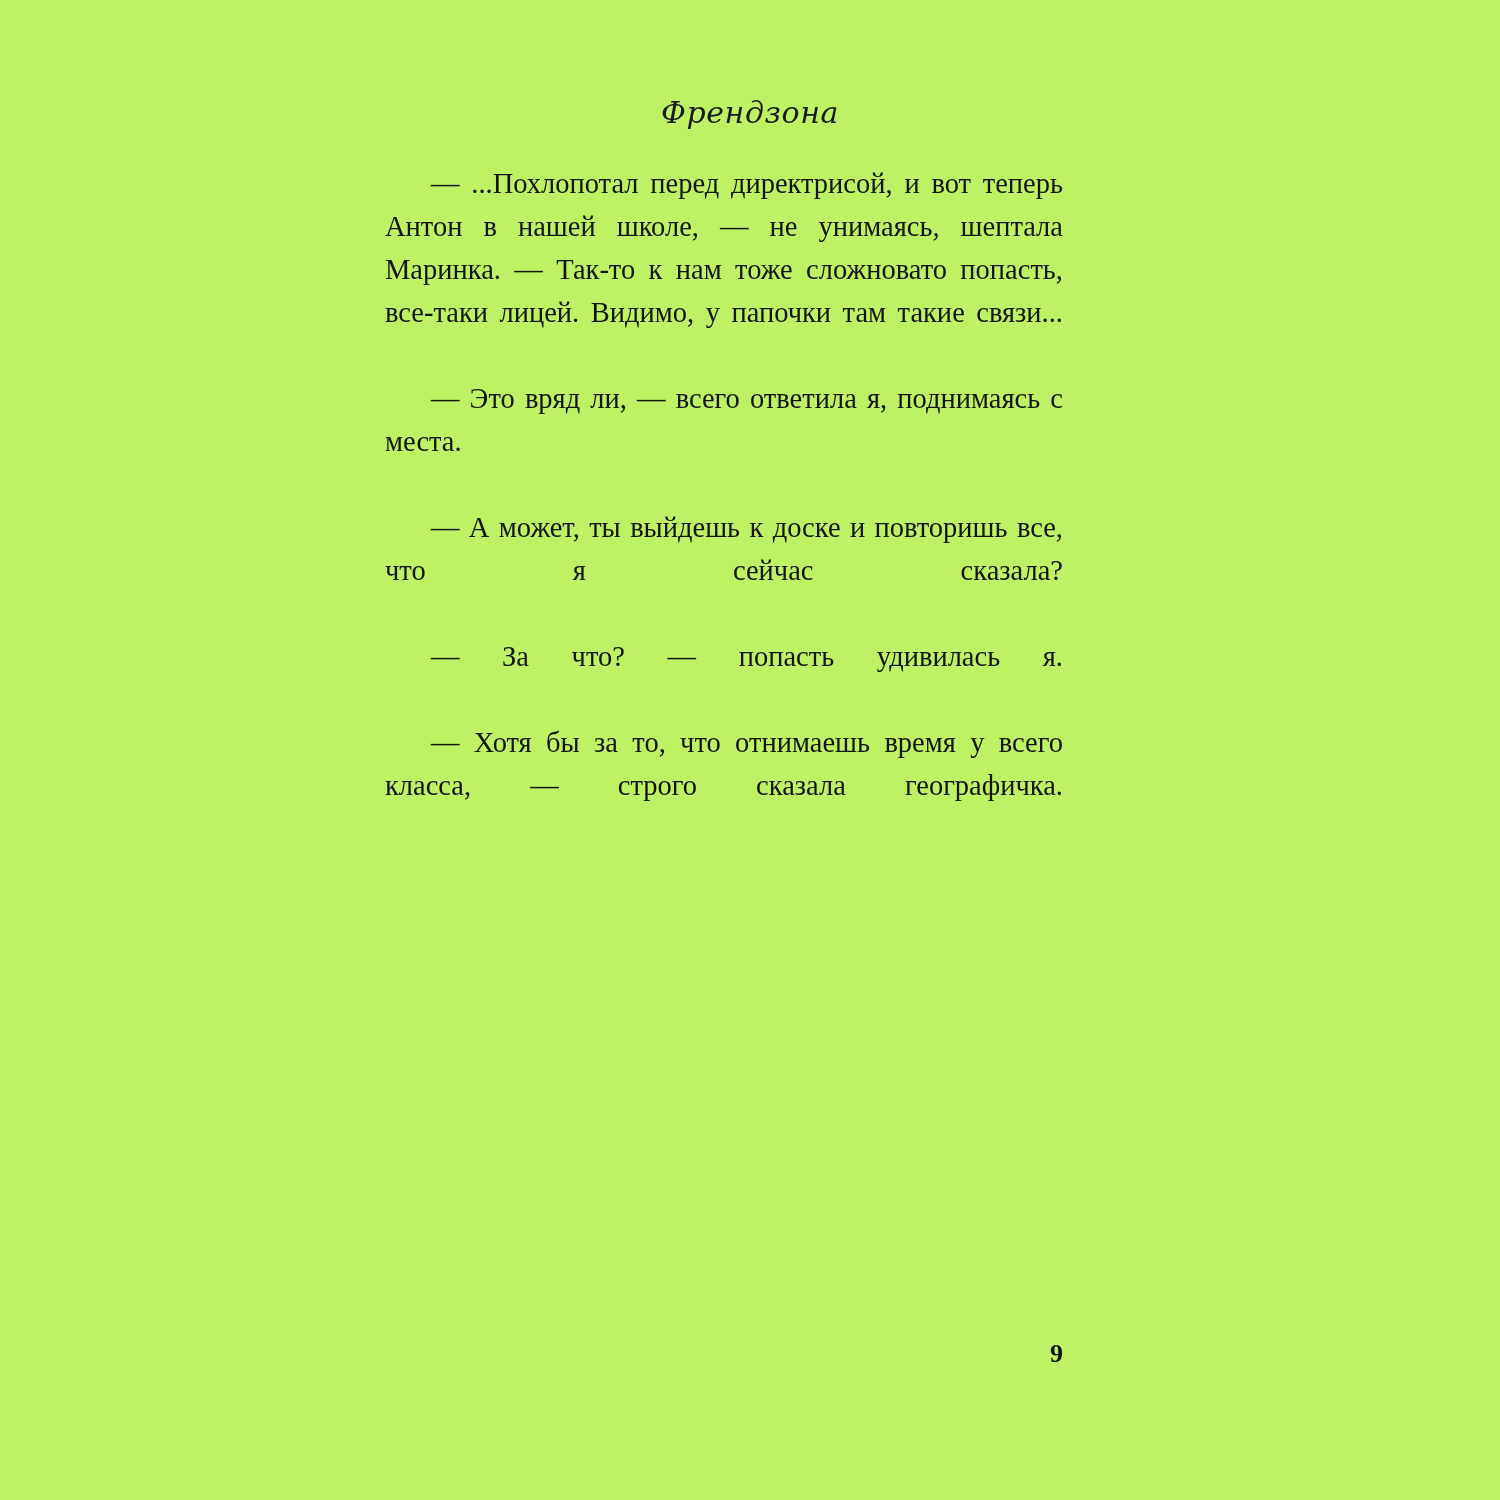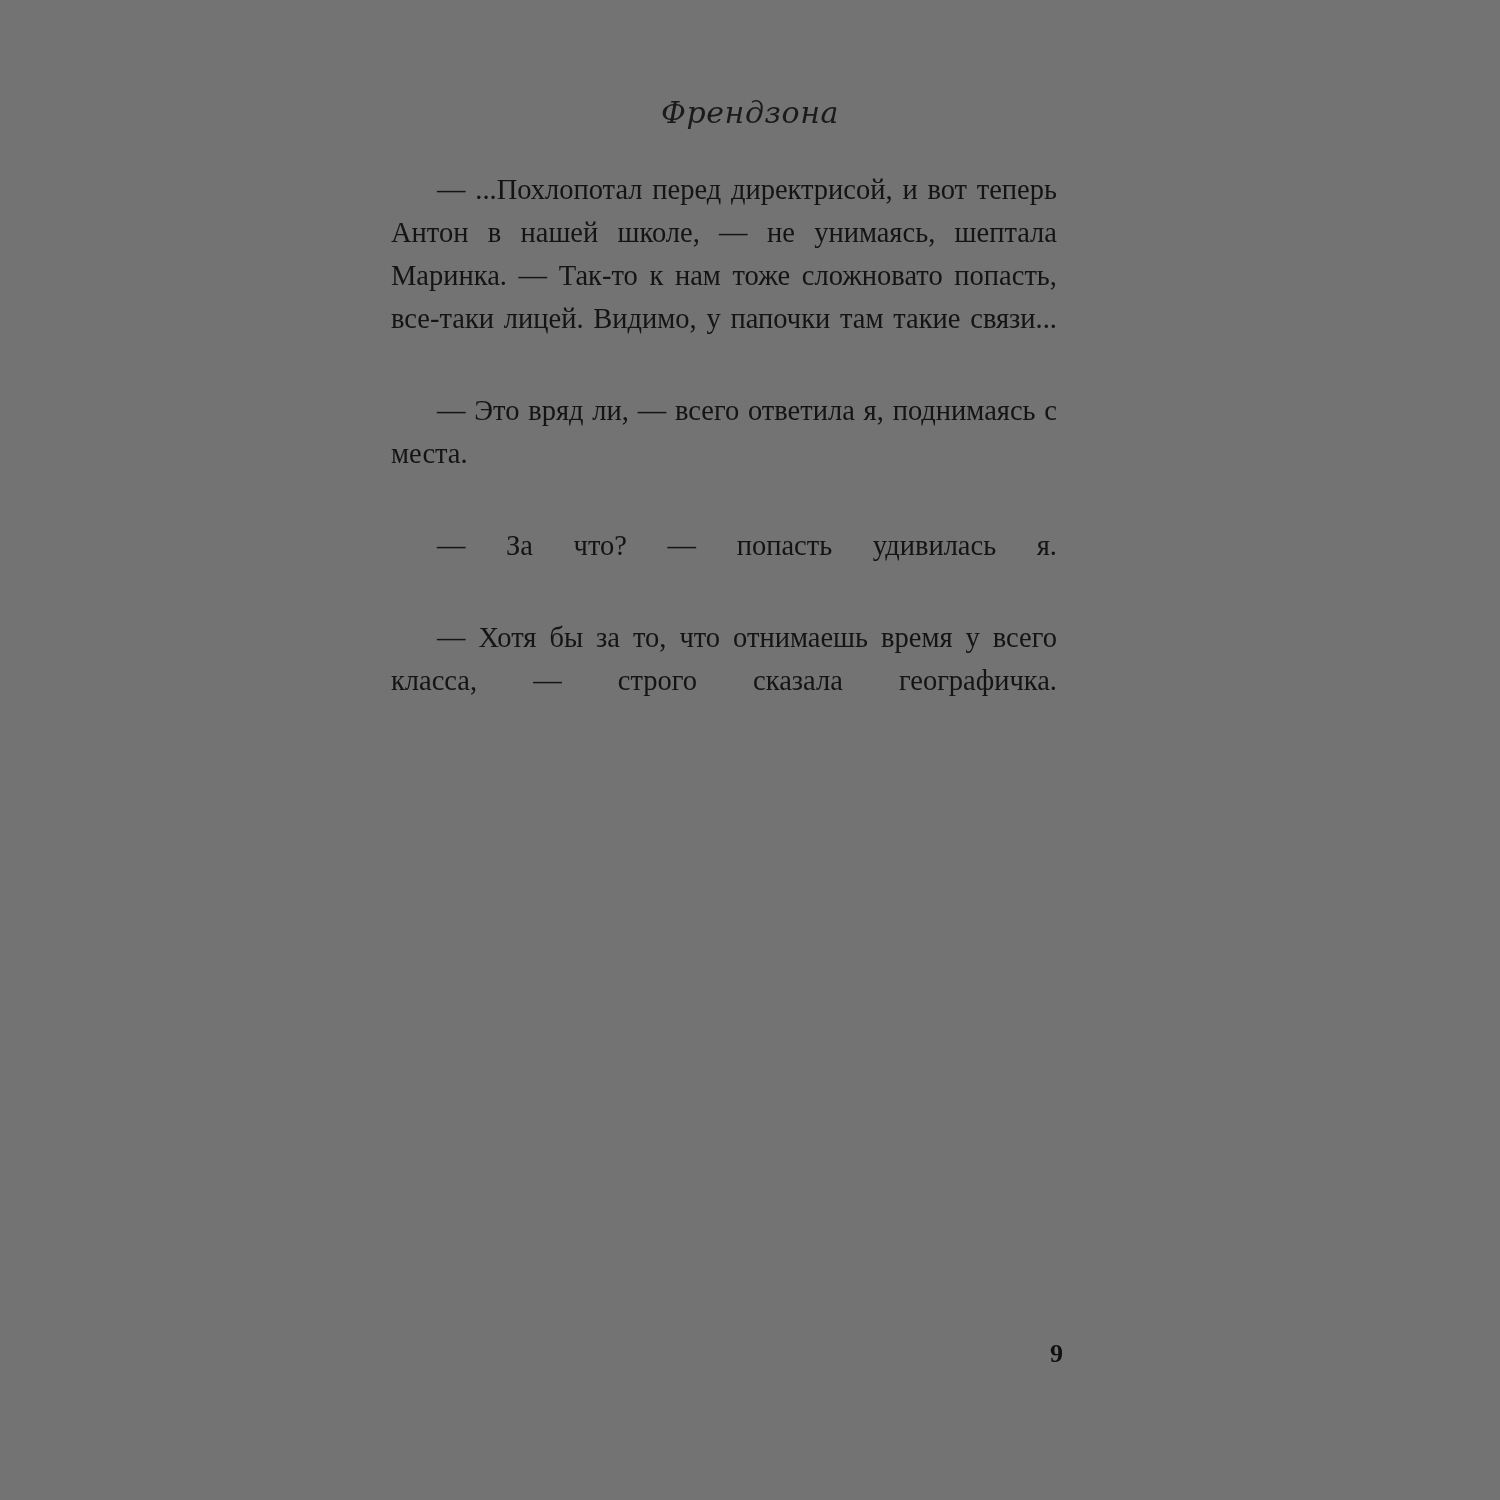--- a/index.html
+++ b/index.html
@@ -6,21 +6,21 @@
   html, body {
     margin: 0;
     padding: 0;
     background: #ffffff;
   }
 
   .page {
     position: relative;
     width: 1500px;
     height: 1500px;
-    background: #737373;
+    background: #bef264;
     overflow: hidden;
     box-sizing: border-box;
     padding-left: 20px;
   }
 
   
   .running-head {
     position: absolute;
     top: 98px;
     left: 0;
@@ -45,21 +45,21 @@
     font-size: 28.5px;
     line-height: 43px;
     color: #141414;
     text-align: justify;
     text-justify: inter-word;
     -webkit-hyphens: manual;
     hyphens: manual;
   }
 
   .text-column p {
-    margin: 6px;
+    margin: 0;
     text-indent: 46px;
     text-align: justify;
   }
 
   
   .text-column p::after {
     content: "";
     display: inline-block;
     width: 100%;
   }
@@ -81,20 +81,21 @@
 </head>
 <body>
 
 <div class="page">
 
   <div class="running-head">Френдзона</div>
 
   <div class="text-column">
     <p>— ...Похлопотал перед директрисой, и вот теперь Антон в нашей школе, — не унимаясь, шептала Маринка. — Так-то к нам тоже сложновато попасть, все-таки лицей. Видимо, у папочки там такие связи...</p>
     <p>— Это вряд ли, — всего ответила я, поднимаясь с места.</p>
+    <p>— А может, ты выйдешь к доске и повторишь все, что я сейчас сказала?</p>
     <p>— За что? — попасть удивилась я.</p>
     <p>— Хотя бы за то, что отнимаешь время у всего класса, — строго сказала географичка.</p>
 
   </div>
 
   <div class="folio">9</div>
 
 </div>
 
 </body></html>

